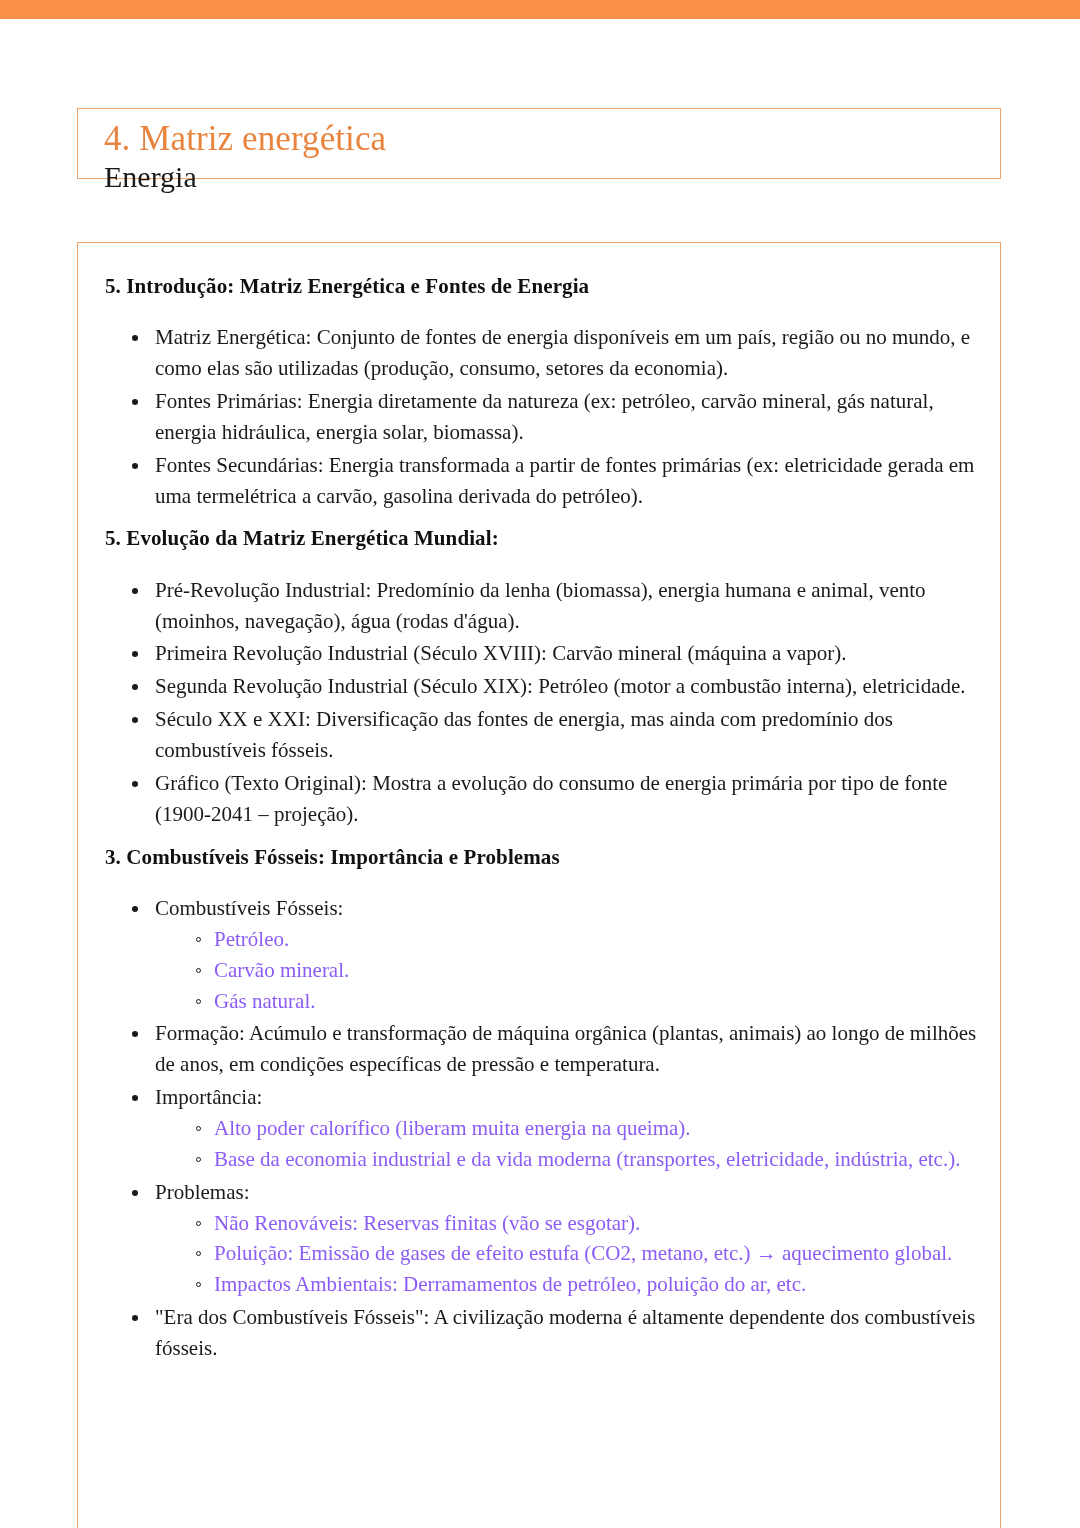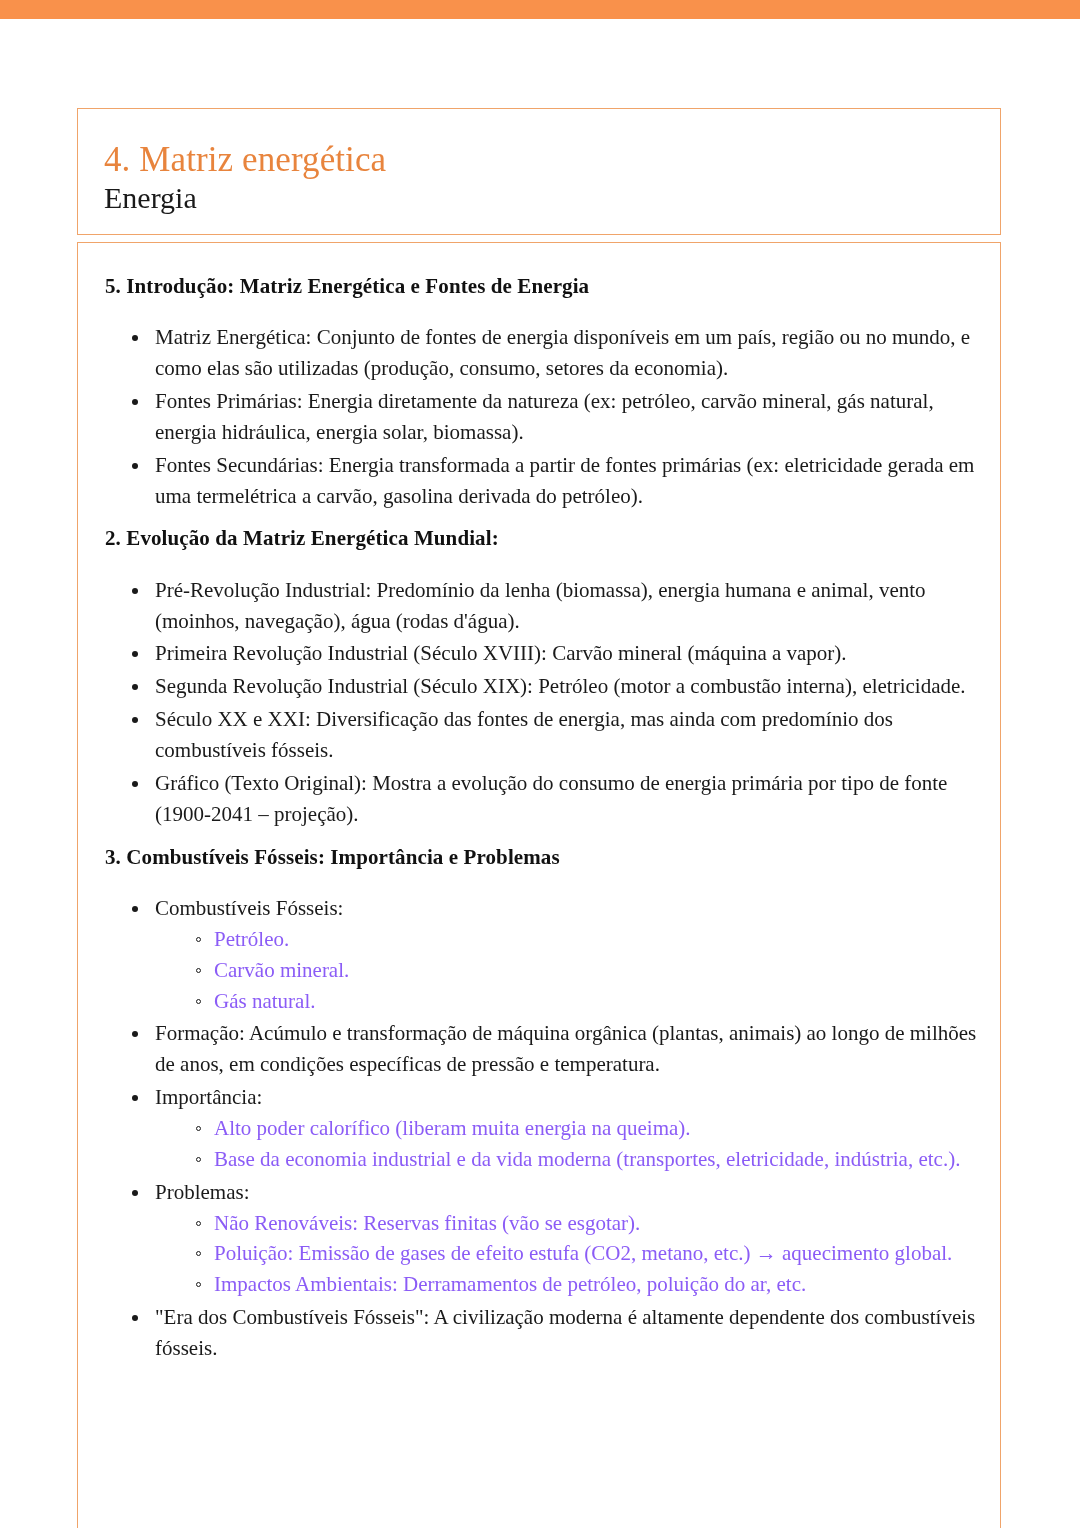--- a/index.html
+++ b/index.html
@@ -35,25 +35,25 @@
     height: 1509px;
     background: #ffffff;
   }
 
   
   .title-card {
     position: absolute;
     left: 77px;
     top: 89px;
     width: 924px;
-    height: 127px;
+    height: 71px;
     border: 1.5px solid #f0a46a;
     background: #ffffff;
     box-sizing: border-box;
-    padding: 31px 0 0 26px;
+    padding: 10px 0 0 26px;
   }
   .doc-title {
     color: #e8843d;
     font-size: 35px;
     line-height: 1.12;
     font-weight: 400;
     margin: 0;
     letter-spacing: 0.1px;
   }
   .doc-subtitle {
@@ -166,21 +166,21 @@
             </li>
             <li>
               <span class="li-text">Fontes Primárias: Energia diretamente da natureza (ex: petróleo, carvão mineral, gás natural, energia hidráulica, energia solar, biomassa).</span>
             </li>
             <li>
               <span class="li-text">Fontes Secundárias: Energia transformada a partir de fontes primárias (ex: eletricidade gerada em uma termelétrica a carvão, gasolina derivada do petróleo).</span>
             </li>
           </ul>
         </div>
         <div class="section">
-          <h2 class="section-heading">2. Evolução da Matriz Energética Mundial:</h2>
+          <h2 class="section-heading">5. Evolução da Matriz Energética Mundial:</h2>
           <ul class="bullets">
             <li>
               <span class="li-text">Pré-Revolução Industrial: Predomínio da lenha (biomassa), energia humana e animal, vento (moinhos, navegação), água (rodas d'água).</span>
             </li>
             <li>
               <span class="li-text">Primeira Revolução Industrial (Século XVIII): Carvão mineral (máquina a vapor).</span>
             </li>
             <li>
               <span class="li-text">Segunda Revolução Industrial (Século XIX): Petróleo (motor a combustão interna), eletricidade.</span>
             </li>

